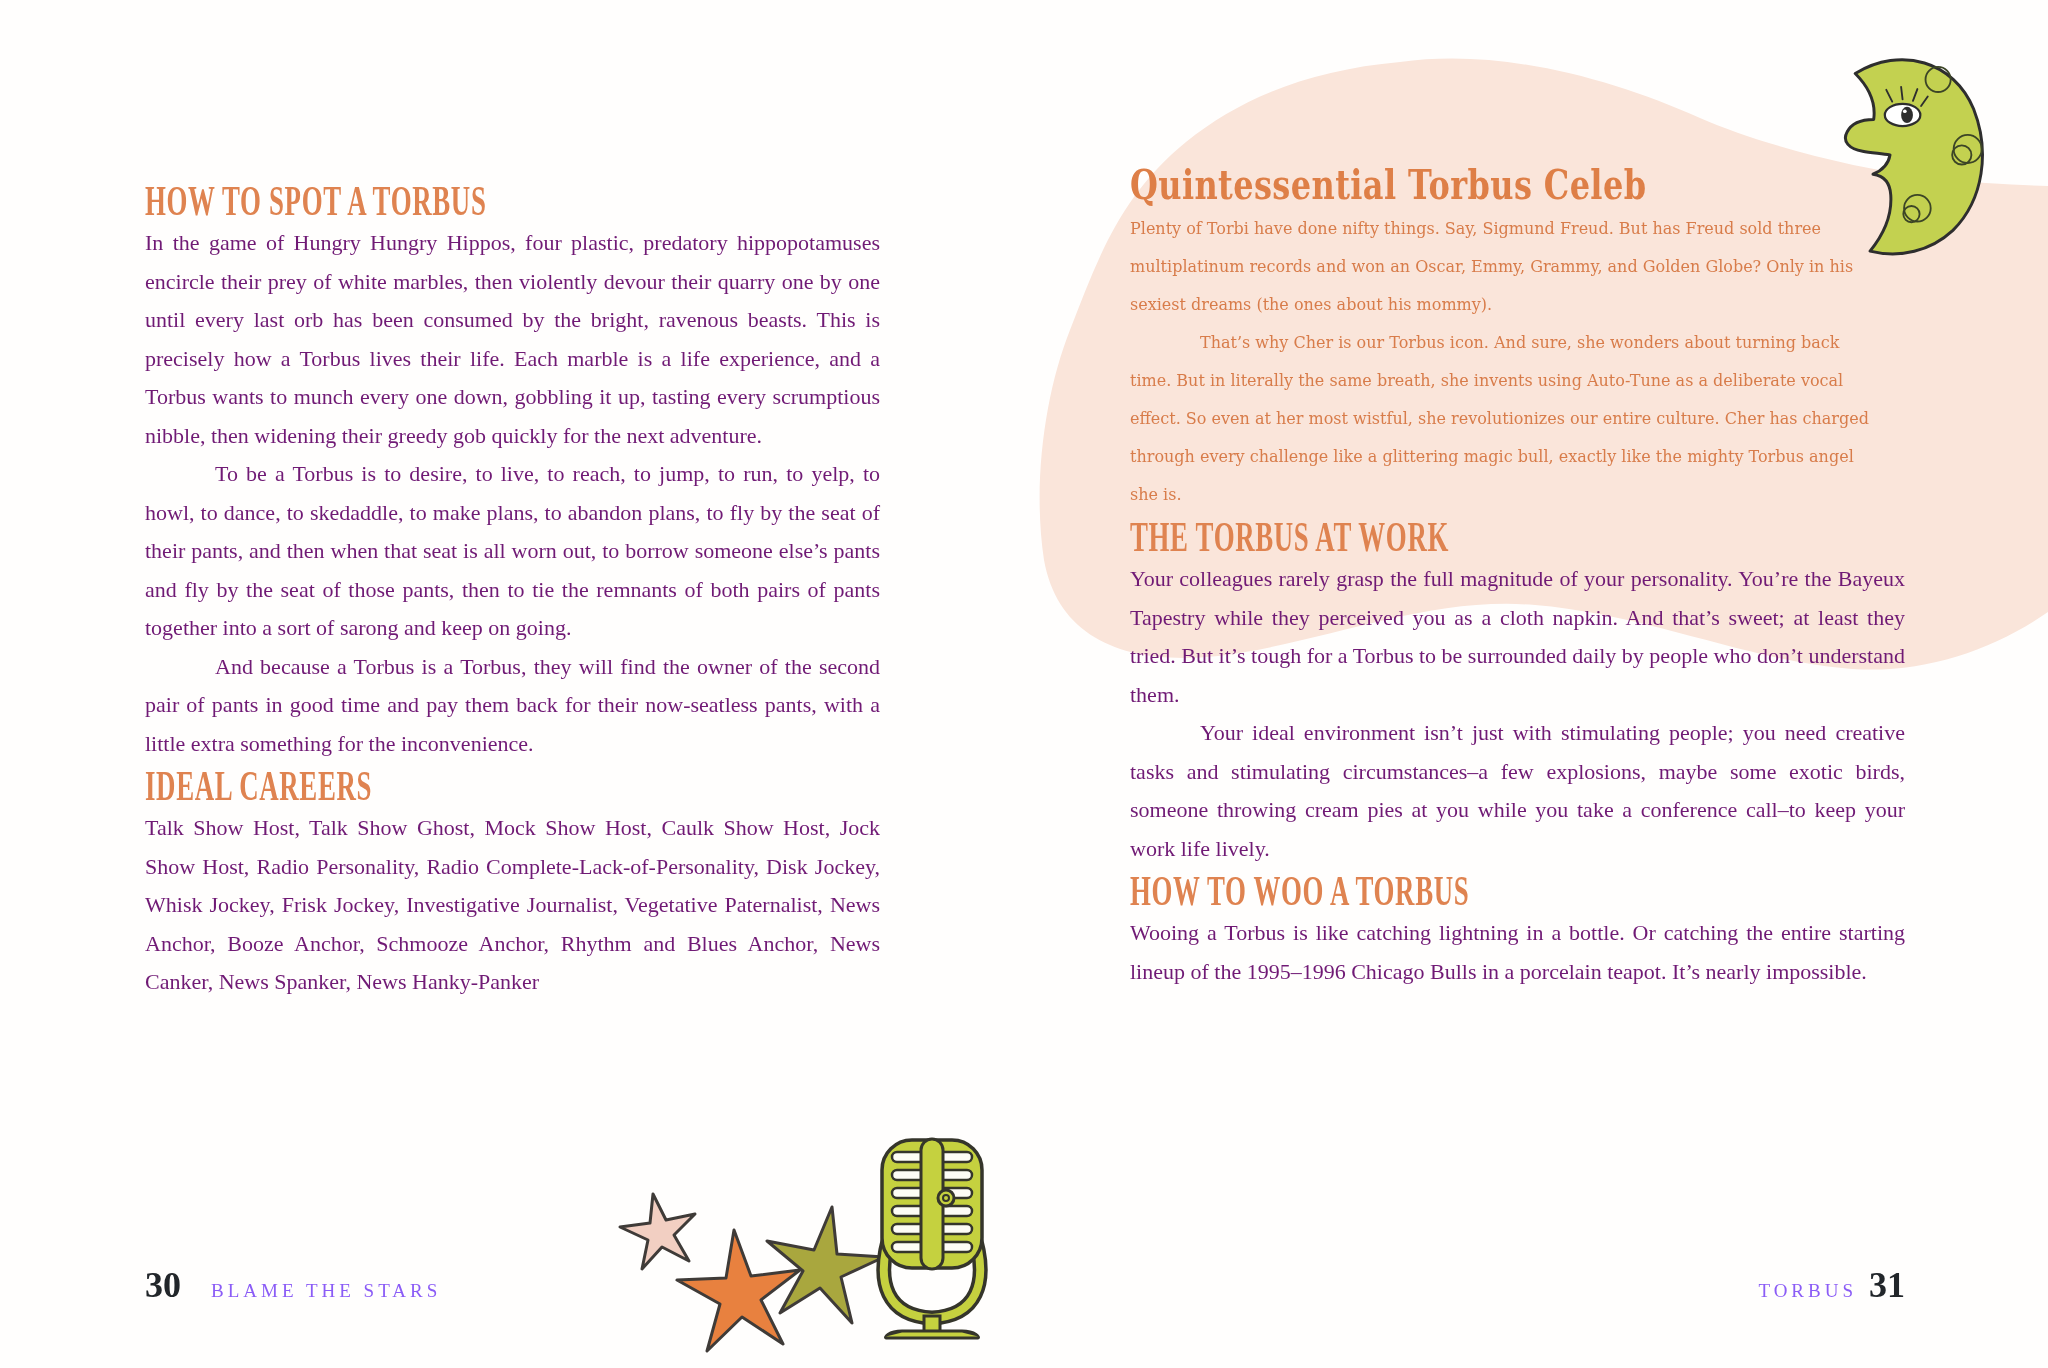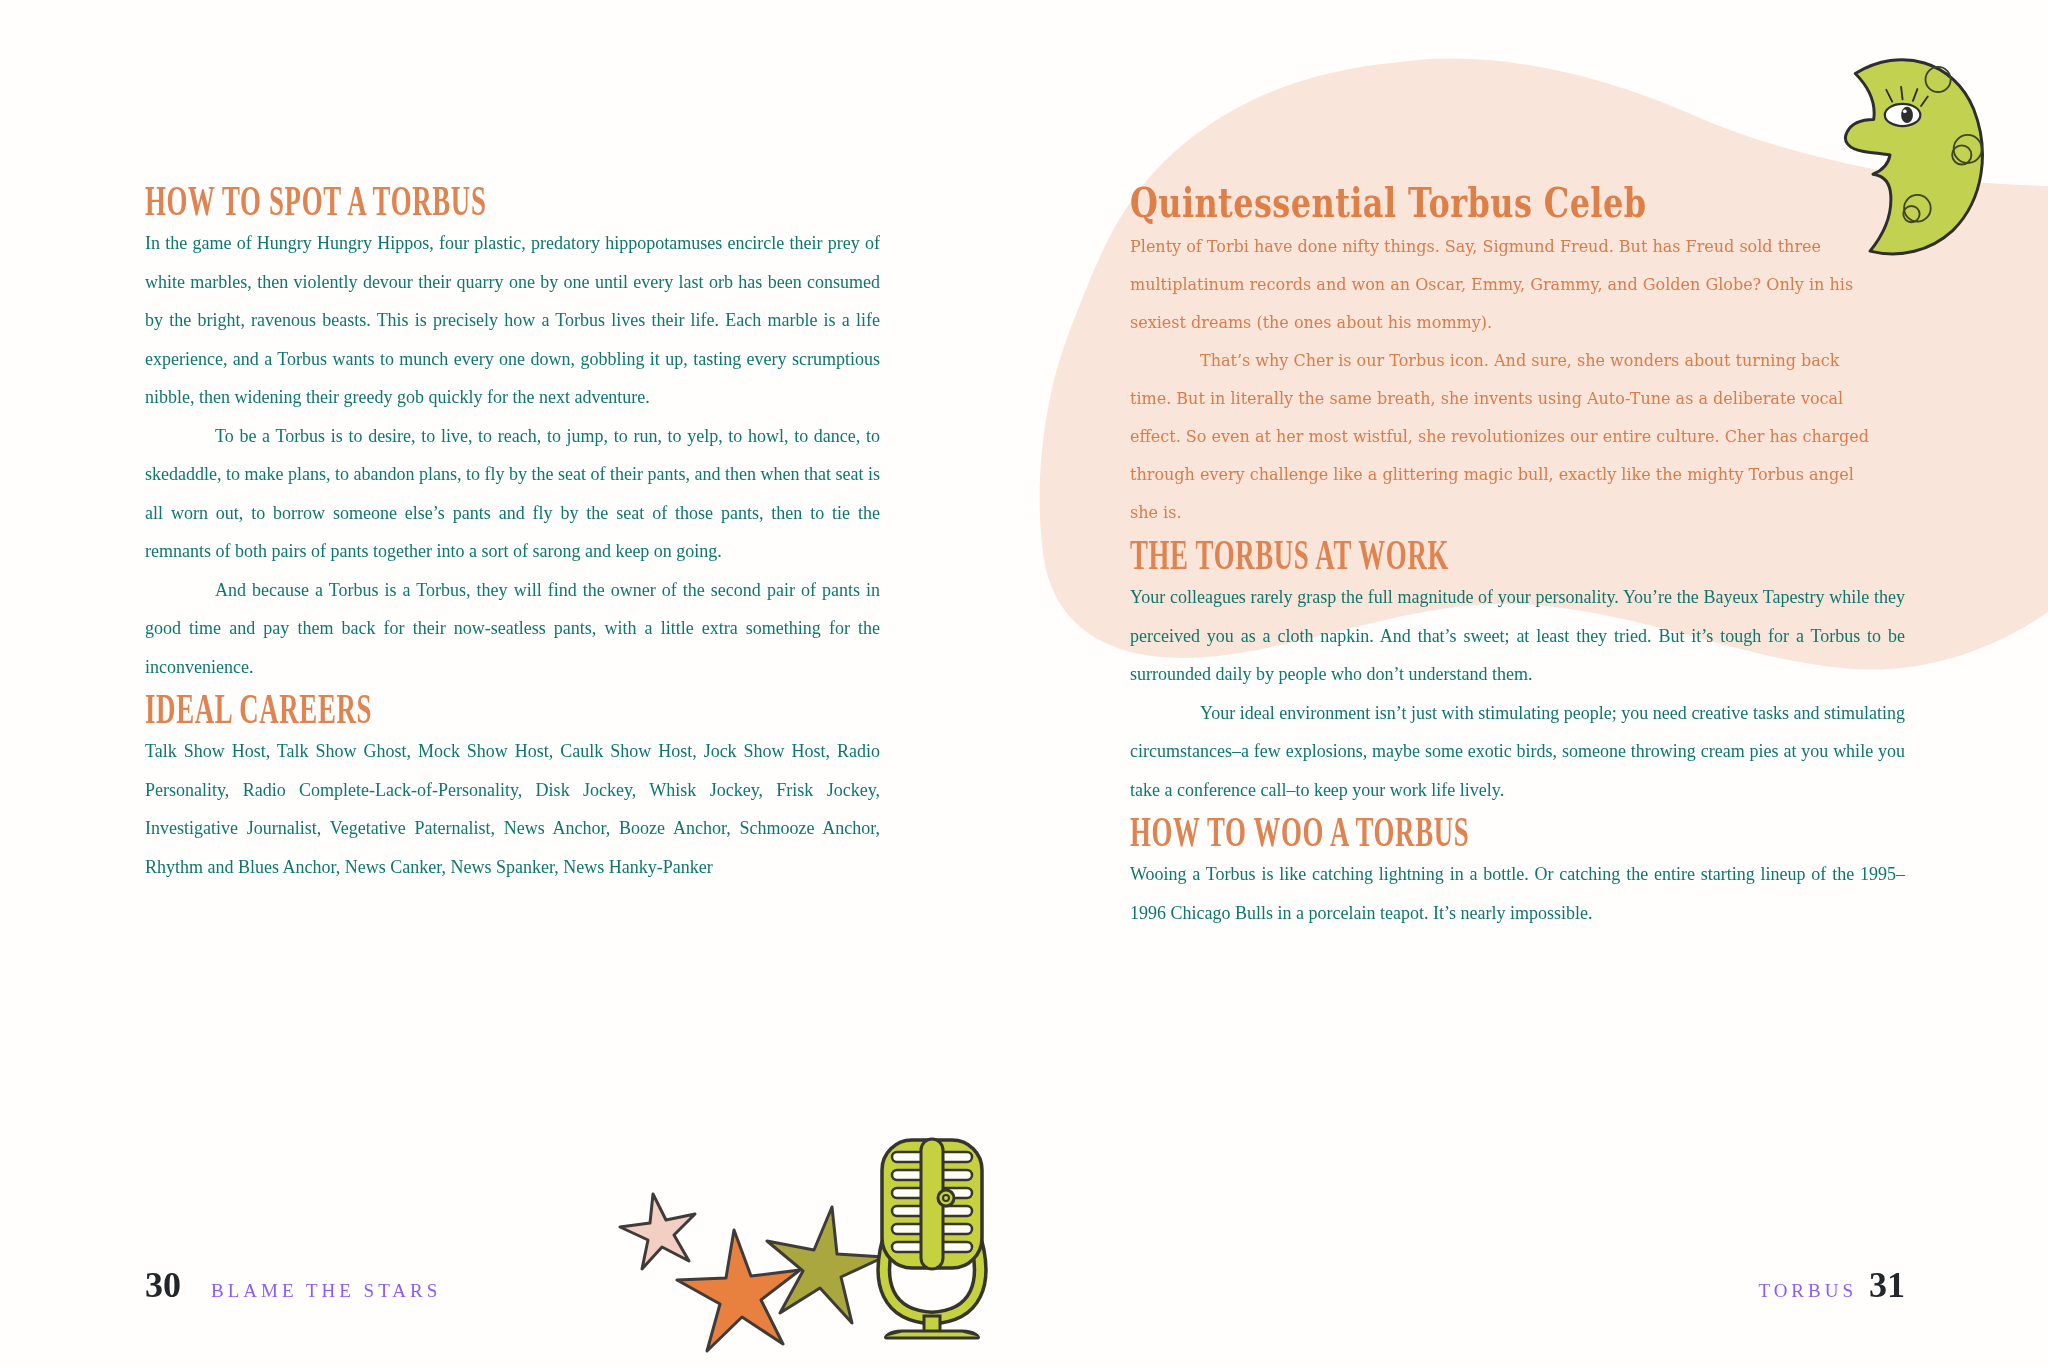--- a/index.html
+++ b/index.html
@@ -11,41 +11,41 @@
     font-family:"Liberation Serif", serif;
   }
   svg.layer{position:absolute;pointer-events:none;}
   .blob-layer{left:0;top:0;width:2048px;height:1368px;z-index:0;}
   .moon-layer{left:1790px;top:38px;width:200px;height:222px;z-index:2;}
   .deco-layer{left:600px;top:1180px;width:320px;height:190px;z-index:1;}
   .mic-layer{left:862px;top:1136px;width:140px;height:205px;z-index:1;}
 
   .col{position:absolute;z-index:3;}
   .col-left{left:145px;top:178px;width:735px;}
-  .col-right{left:1130px;top:178px;width:775px;}
+  .col-right{left:1130px;top:160px;width:775px;}
 
   h2.sec{
     font-family:"Liberation Serif", serif;
     font-weight:700;
     font-size:42px;line-height:46px;
     letter-spacing:1px;
     color:#df8350;
     margin:0;
     transform:scaleX(0.64);
     transform-origin:0 50%;
     white-space:nowrap;
   }
   .h-careers{margin-top:20px;}
   .h-work{margin-top:52px;}
   .h-woo{margin-top:36px;}
 
   p.body{
     margin:0;
-    font-size:18px;line-height:38.5px;
-    color:#0f766e;
+    font-size:22px;line-height:38.5px;
+    color:#701a75;
     text-align:justify;
   }
   p.indent{text-indent:70px;}
 
   h2.callout-h{
     font-family:"DejaVu Serif", serif;
     font-weight:700;
     font-size:41px;line-height:50px;
     letter-spacing:0.5px;
     color:#de7f47;

